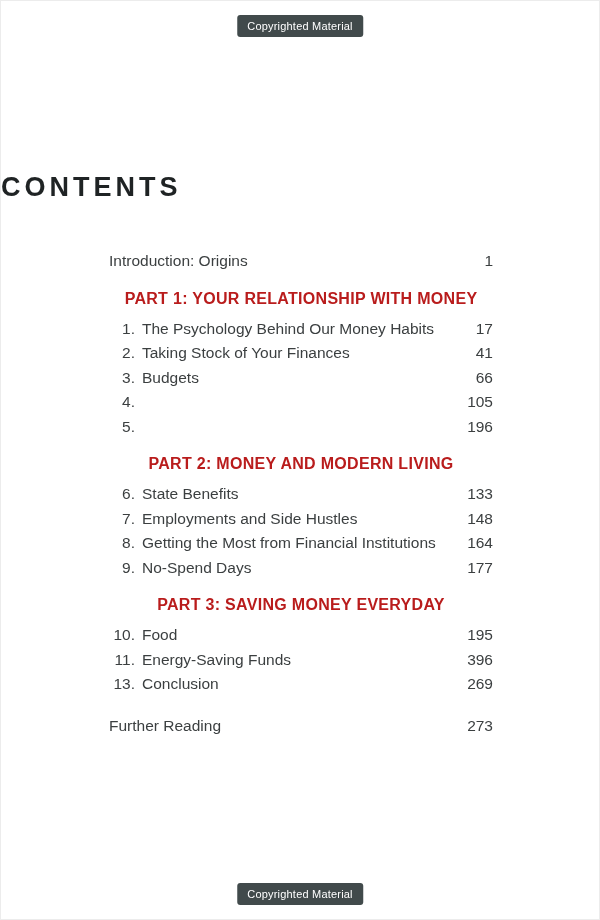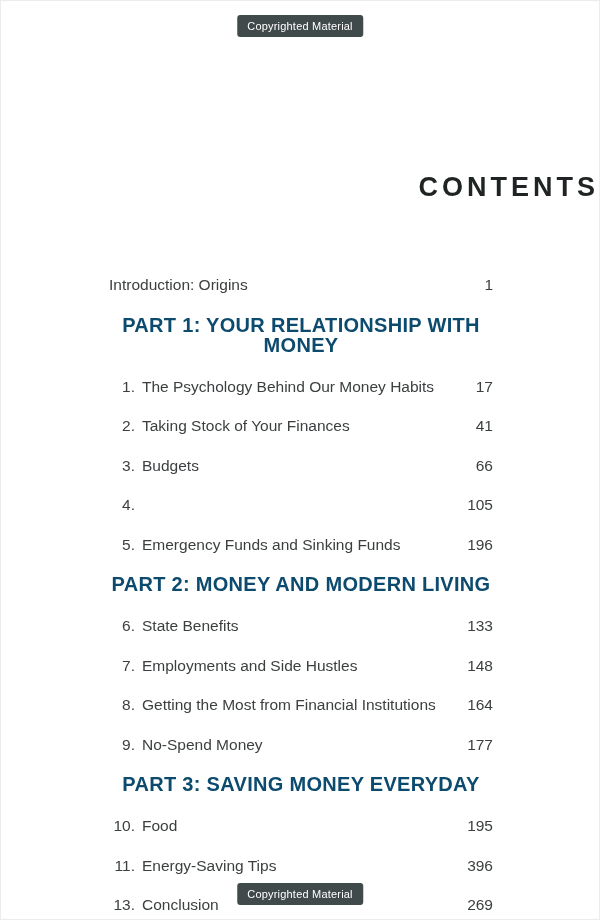--- a/index.html
+++ b/index.html
@@ -35,56 +35,55 @@
     letter-spacing: 0.2px;
     white-space: nowrap;
   }
   .copy-top { top: 14px; }
   .copy-bottom { bottom: 14px; }
   .book-title {
     position: absolute;
     top: 171px;
     left: 0;
     width: 100%;
-    text-align: right;
+    text-align: left;
     font-size: 27px;
     font-weight: bold;
     letter-spacing: 4px;
     color: #1f2324;
   }
   .toc {
     position: absolute;
     top: 252px;
     left: 108px;
     width: 384px;
     color: #3b3f40;
     font-size: 15.5px;
     line-height: 1;
   }
   .toc-row {
     display: flex;
     align-items: baseline;
     margin-bottom: 9px;
-    margin-top: 24px;
   }
   .toc-row .num {
     flex: none;
     width: 26px;
     text-align: right;
     padding-right: 7px;
     box-sizing: content-box;
   }
   .toc-row .label { flex: none; white-space: nowrap; }
   .toc-row .fill { flex: 1; }
   .toc-row .page-num { flex: none; text-align: right; }
   .part-heading {
     text-align: center;
     font-weight: bold;
-    color: #0c4a6e;
-    font-size: 20px;
+    color: #b91c1c;
+    font-size: 16px;
     letter-spacing: 0.3px;
     margin: 22px 0 14px 0;
   }
   .back-gap { height: 17px; }
 </style>
 </head>
 <body>
 
 <div class="page">
 
@@ -117,21 +116,20 @@
         <span class="fill"></span>
         <span class="page-num">66</span>
       </div>
       <div class="toc-row">
         <span class="num">4.</span>
         <span class="fill"></span>
         <span class="page-num">105</span>
       </div>
       <div class="toc-row">
         <span class="num">5.</span>
-        <span class="label">Emergency Funds and Sinking Funds</span>
         <span class="fill"></span>
         <span class="page-num">196</span>
       </div>
       <div class="part-heading">PART 2: MONEY AND MODERN LIVING</div>
       <div class="toc-row">
         <span class="num">6.</span>
         <span class="label">State Benefits</span>
         <span class="fill"></span>
         <span class="page-num">133</span>
       </div>
@@ -142,34 +140,34 @@
         <span class="page-num">148</span>
       </div>
       <div class="toc-row">
         <span class="num">8.</span>
         <span class="label">Getting the Most from Financial Institutions</span>
         <span class="fill"></span>
         <span class="page-num">164</span>
       </div>
       <div class="toc-row">
         <span class="num">9.</span>
-        <span class="label">No-Spend Money</span>
+        <span class="label">No-Spend Days</span>
         <span class="fill"></span>
         <span class="page-num">177</span>
       </div>
       <div class="part-heading">PART 3: SAVING MONEY EVERYDAY</div>
       <div class="toc-row">
         <span class="num">10.</span>
         <span class="label">Food</span>
         <span class="fill"></span>
         <span class="page-num">195</span>
       </div>
       <div class="toc-row">
         <span class="num">11.</span>
-        <span class="label">Energy-Saving Tips</span>
+        <span class="label">Energy-Saving Funds</span>
         <span class="fill"></span>
         <span class="page-num">396</span>
       </div>
       <div class="toc-row">
         <span class="num">13.</span>
         <span class="label">Conclusion</span>
         <span class="fill"></span>
         <span class="page-num">269</span>
       </div>
       <div class="back-gap"></div>

